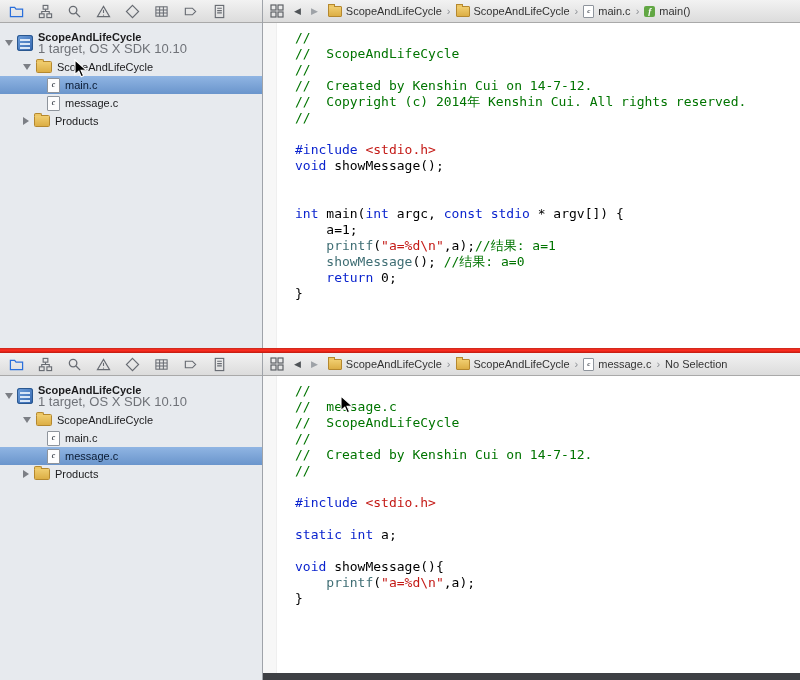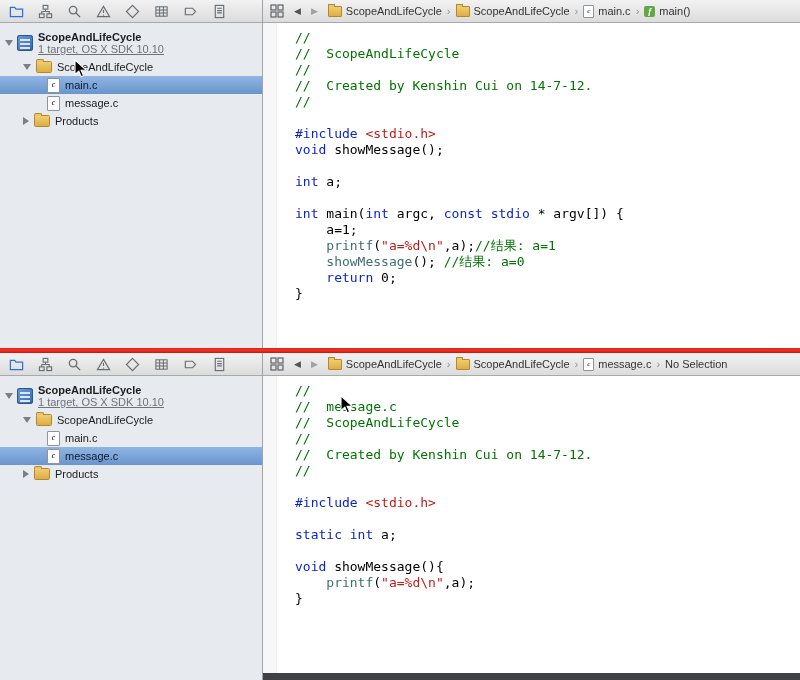--- a/index.html
+++ b/index.html
@@ -24,21 +24,21 @@
   .disc{width:0;height:0;display:inline-block;flex:0 0 auto;}
   .disc.open{border-left:4px solid transparent;border-right:4px solid transparent;border-top:6px solid #7C7F85;}
   .disc.closed{border-top:4px solid transparent;border-bottom:4px solid transparent;border-left:6px solid #7C7F85;}
   .project-row .disc{margin-left:5px;}
   .proj-icon{width:16px;height:16px;margin-left:4px;border-radius:3px;position:relative;flex:0 0 auto;
              background:linear-gradient(135deg,#6FA0DC,#3265AE);box-shadow:inset 0 0 0 1px #2A578F;}
   .proj-icon::before{content:"";position:absolute;left:3px;right:3px;top:4px;height:2px;background:#D9E7F8;
              box-shadow:0 4px 0 #D9E7F8,0 8px 0 #D9E7F8;}
   .proj-text{margin-left:5px;display:flex;flex-direction:column;line-height:12px;}
   .proj-title{font-weight:bold;font-size:11px;}
-  .proj-sub{font-size:11px;color:#6F7278;text-decoration:underline;}
+  .proj-sub{font-size:13px;color:#6F7278;}
   .group-row .disc{margin-left:23px;}
   .folder-ic{width:14px;height:10px;margin-left:5px;position:relative;flex:0 0 auto;
              background:linear-gradient(#F0CD6F,#DCAE45);border:1px solid #B5882E;border-radius:1.5px;}
   .folder-ic::before{content:"";position:absolute;top:-3px;left:-1px;width:6px;height:2px;background:#EDC765;
              border:1px solid #B5882E;border-bottom:none;border-radius:2px 2px 0 0;}
   .row-label{margin-left:5px;white-space:nowrap;}
   .file-row{padding-left:47px;}
   .file-ic{width:11px;height:13px;flex:0 0 auto;background:#FDFDFD;border:1px solid #8E949C;border-radius:1px;
            font:italic bold 8px/12px "Liberation Serif",serif;color:#4A5058;text-align:center;}
   .file-ic::before{content:"c";}
@@ -235,26 +235,26 @@
             </span>
           </span>
       </div>
       <div class="codearea">
         <div class="gutter"></div>
         <div class="code">
             <div class="code-line"><span class="tok-comment">//</span></div>
             <div class="code-line"><span class="tok-comment">//  ScopeAndLifeCycle</span></div>
             <div class="code-line"><span class="tok-comment">//</span></div>
             <div class="code-line"><span class="tok-comment">//  Created by Kenshin Cui on 14-7-12.</span></div>
+            <div class="code-line"><span class="tok-comment">//  Copyright (c) 2014年 Kenshin Cui. All rights reserved.</span></div>
             <div class="code-line"><span class="tok-comment">//</span></div>
             <div class="code-line">&nbsp;</div>
             <div class="code-line"><span class="tok-keyword">#include </span><span class="tok-string">&lt;stdio.h&gt;</span></div>
             <div class="code-line"><span class="tok-keyword">void</span><span class="tok-plain"> showMessage();</span></div>
             <div class="code-line">&nbsp;</div>
-            <div class="code-line"><span class="tok-keyword">int</span><span class="tok-plain"> a;</span></div>
             <div class="code-line">&nbsp;</div>
             <div class="code-line"><span class="tok-keyword">int</span><span class="tok-plain"> main(</span><span class="tok-keyword">int</span><span class="tok-plain"> argc, </span><span class="tok-keyword">const</span><span class="tok-plain"> </span><span class="tok-keyword">stdio</span><span class="tok-plain"> * argv[]) {</span></div>
             <div class="code-line"><span class="tok-plain">    a=1;</span></div>
             <div class="code-line"><span class="tok-plain">    </span><span class="tok-function">printf</span><span class="tok-plain">(</span><span class="tok-string">"a=%d\n"</span><span class="tok-plain">,a);</span><span class="tok-comment">//结果: a=1</span></div>
             <div class="code-line"><span class="tok-plain">    </span><span class="tok-function">showMessage</span><span class="tok-plain">(); </span><span class="tok-comment">//结果: a=0</span></div>
             <div class="code-line"><span class="tok-plain">    </span><span class="tok-keyword">return</span><span class="tok-plain"> 0;</span></div>
             <div class="code-line"><span class="tok-plain">}</span></div>
           </div>
       </div>
     </div>

